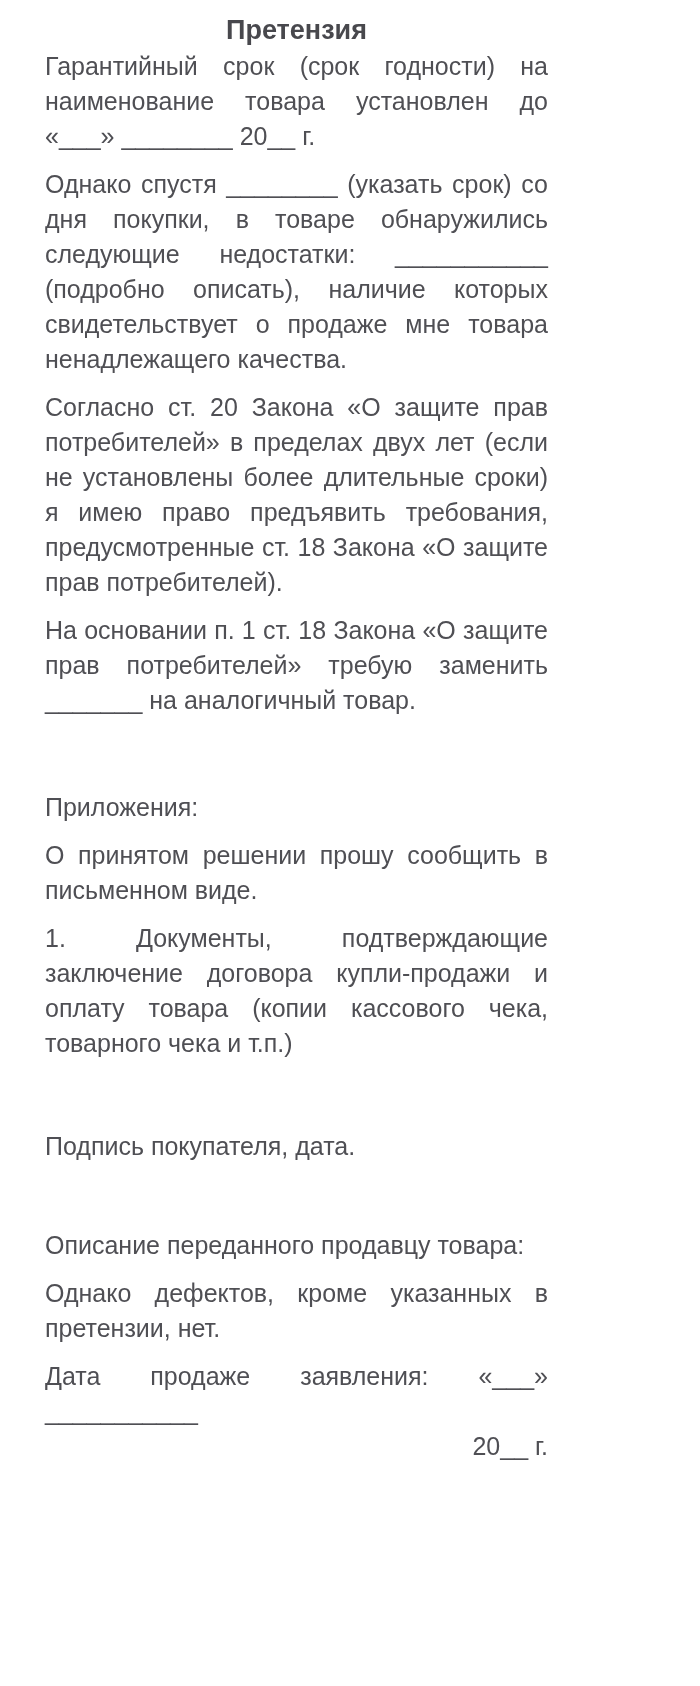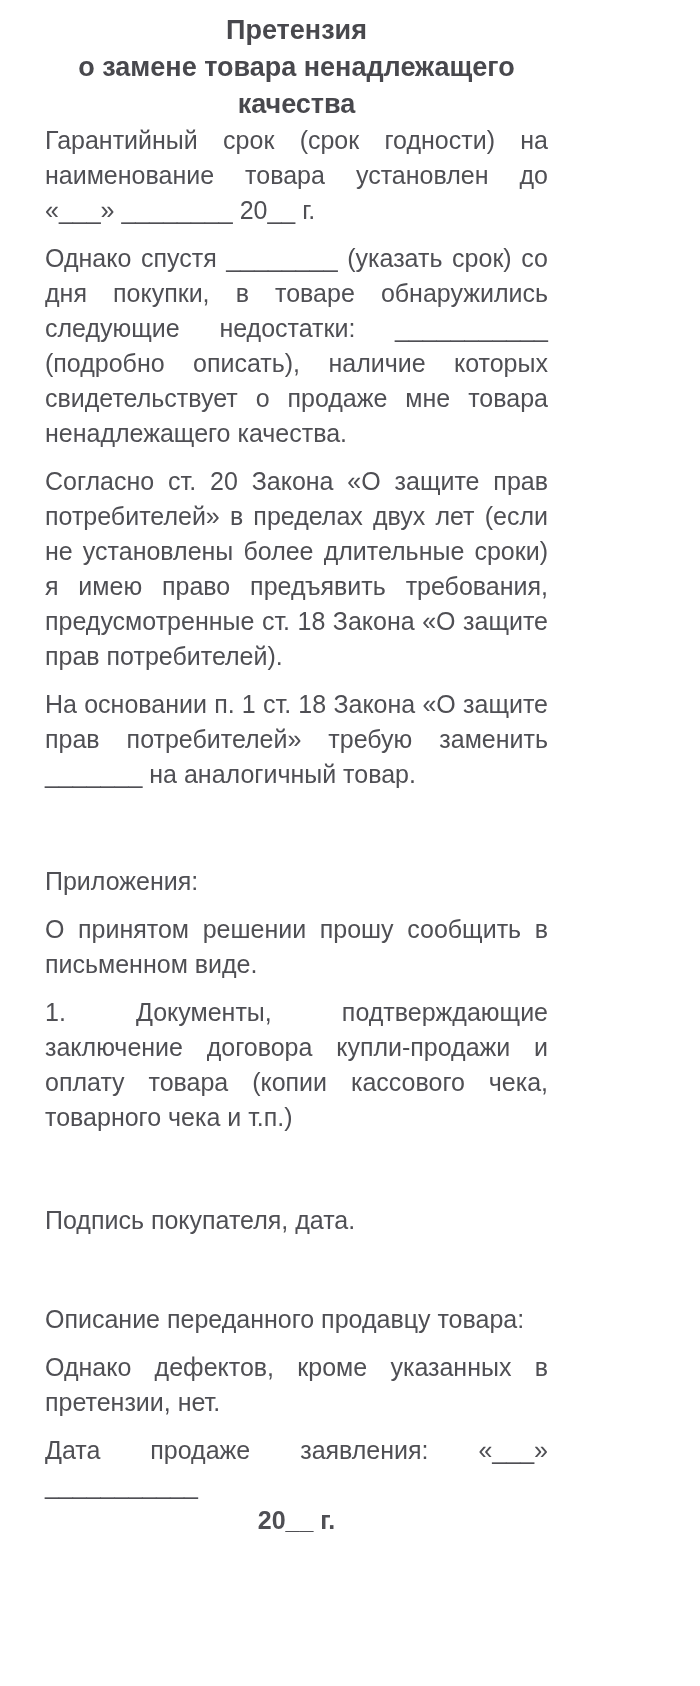--- a/index.html
+++ b/index.html
@@ -35,33 +35,31 @@
   .gap-xl       { margin-top: 72px; }
   .gap-lg       { margin-top: 64px; }
   .gap-sig      { margin-top: 68px; }
   .gap-date     { margin-top: 64px; }
   .stretch-line {
     text-align: justify;
     text-align-last: justify;
     margin: 0;
   }
   .cut-line {
-    text-align: center;
+    text-align: right;
     margin: 0;
-    font-weight: bold;
   }
 </style>
 </head>
 <body>
 
 <div class="page">
 
   <div class="doc-title">
     <div>Претензия</div>
-    <div>о замене товара ненадлежащего качества</div>
   </div>
 
 
   <p class="para">Гарантийный срок  (срок годности) на наименование товара установлен до «___» ________ 20__ г.</p>
 
   <p class="para">Однако спустя ________ (указать срок) со дня покупки, в товаре обнаружились следующие недостатки: ___________ (подробно описать), наличие которых свидетельствует о продаже мне товара ненадлежащего качества.</p>
 
   <p class="para">Согласно ст. 20 Закона «О защите прав потребителей» в пределах двух лет (если не установлены более длительные сроки)  я имею право предъявить требования, предусмотренные ст. 18 Закона «О защите прав потребителей).</p>
 
   <p class="para">На основании п. 1 ст. 18 Закона «О защите прав потребителей» требую заменить _______ на аналогичный товар.</p>

